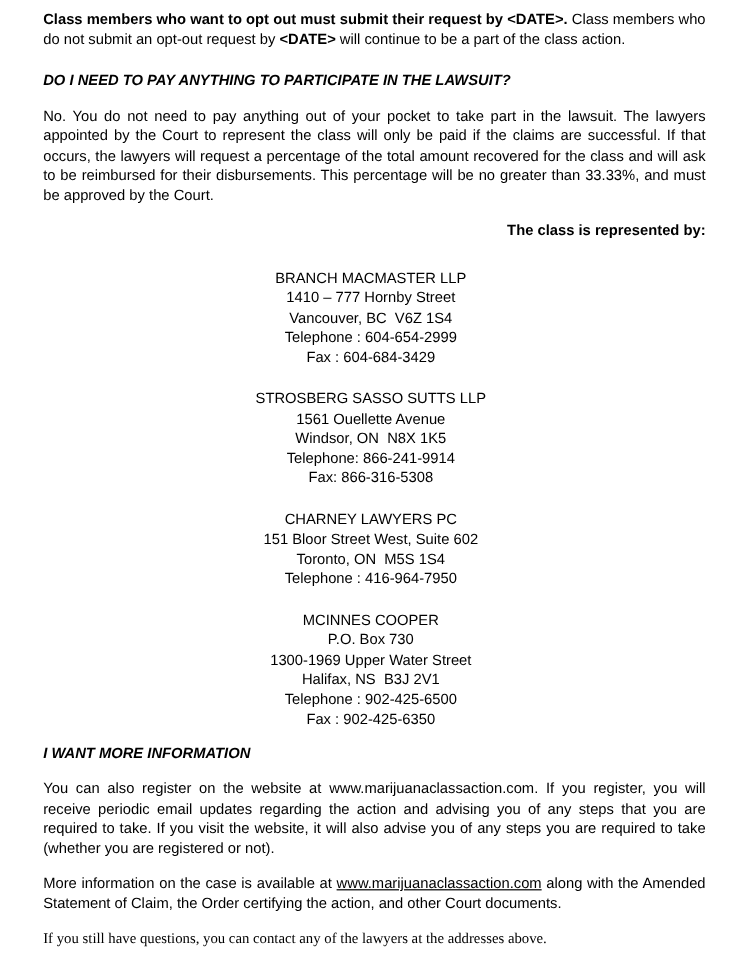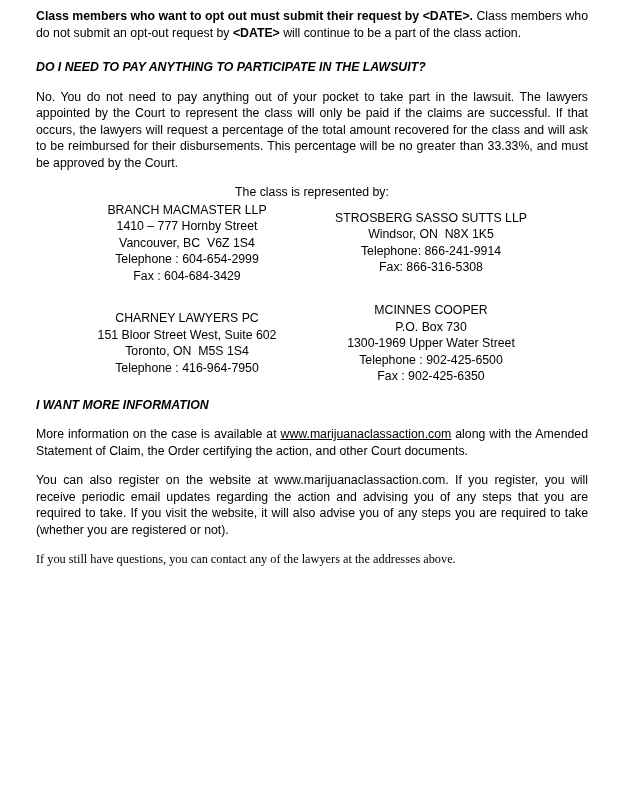--- a/index.html
+++ b/index.html
@@ -30,26 +30,27 @@
   .para.intro {
     margin-bottom: 18px;
   }
   .heading {
     font-weight: bold;
     text-align: left;
     margin: 0 0 13px 0;
     font-style: italic;
   }
   .lead-in {
-    text-align: center;
-    margin: 0 0 1px 0;
+    text-align: right;
+    margin: 0 0 23px 0;
+    font-weight: bold;
   }
   .firms {
     display: grid;
-    grid-template-columns: 1fr 1fr;
+    grid-template-columns: 1fr;
     row-gap: 18px;
     align-items: center;
     margin: 0 35px 12px 29px;
     text-align: center;
   }
   .firm-line {
     white-space: pre-wrap; 
   }
   .last-para {
     margin-bottom: 0;
@@ -81,41 +82,43 @@
   <div class="firms">
       <div class="firm">
         <div class="firm-line">BRANCH MACMASTER LLP</div>
         <div class="firm-line">1410 – 777 Hornby Street</div>
         <div class="firm-line">Vancouver, BC  V6Z 1S4</div>
         <div class="firm-line">Telephone : 604-654-2999</div>
         <div class="firm-line">Fax : 604-684-3429</div>
       </div>
       <div class="firm">
         <div class="firm-line">STROSBERG SASSO SUTTS LLP</div>
+        <div class="firm-line">1561 Ouellette Avenue</div>
         <div class="firm-line">Windsor, ON  N8X 1K5</div>
         <div class="firm-line">Telephone: 866-241-9914</div>
         <div class="firm-line">Fax: 866-316-5308</div>
       </div>
       <div class="firm">
         <div class="firm-line">CHARNEY LAWYERS PC</div>
         <div class="firm-line">151 Bloor Street West, Suite 602</div>
         <div class="firm-line">Toronto, ON  M5S 1S4</div>
         <div class="firm-line">Telephone : 416-964-7950</div>
       </div>
       <div class="firm">
         <div class="firm-line">MCINNES COOPER</div>
         <div class="firm-line">P.O. Box 730</div>
         <div class="firm-line">1300-1969 Upper Water Street</div>
+        <div class="firm-line">Halifax, NS  B3J 2V1</div>
         <div class="firm-line">Telephone : 902-425-6500</div>
         <div class="firm-line">Fax : 902-425-6350</div>
       </div>
     </div>
 
   <div class="heading">I WANT MORE INFORMATION</div>
 
+  <div class="para">You can also register on the website at www.marijuanaclassaction.com.  If you register, you will receive periodic email updates regarding the action and advising you of any steps that you are required to take.  If you visit the website, it will also advise you of any steps you are required to take (whether you are registered or not).</div>
+
   <div class="para"><span>More information on the case is available at </span><span class="underline">www.marijuanaclassaction.com</span><span> along with the Amended Statement of Claim, the Order certifying the action, and other Court documents.</span></div>
-
-  <div class="para">You can also register on the website at www.marijuanaclassaction.com.  If you register, you will receive periodic email updates regarding the action and advising you of any steps that you are required to take.  If you visit the website, it will also advise you of any steps you are required to take (whether you are registered or not).</div>
 
   <div class="para last-para">If you still have questions, you can contact any of the lawyers at the addresses above.</div>
 
 
 </div>
 
 </body></html>

